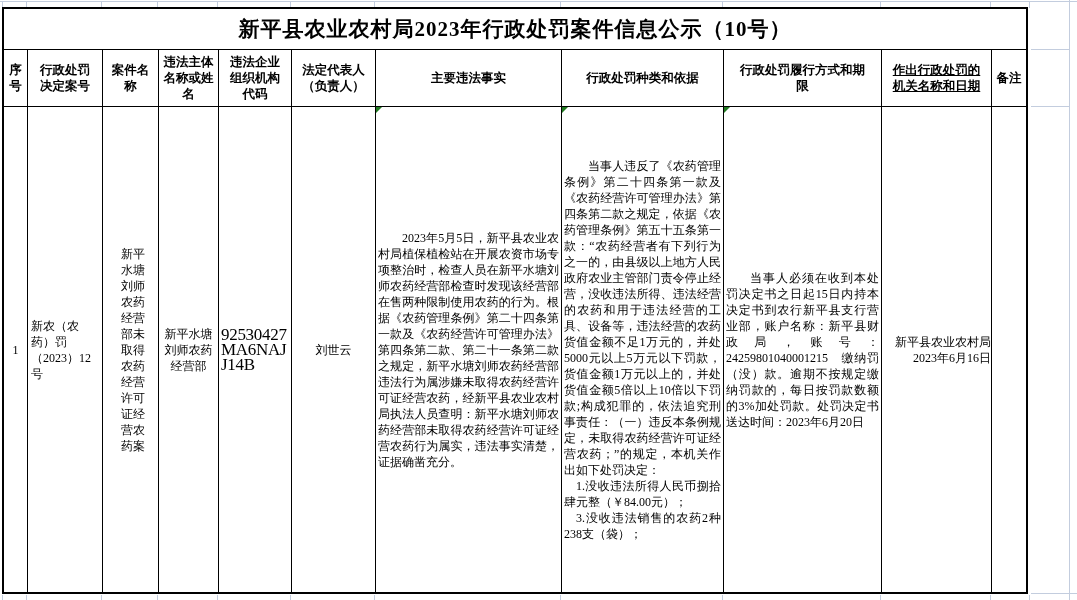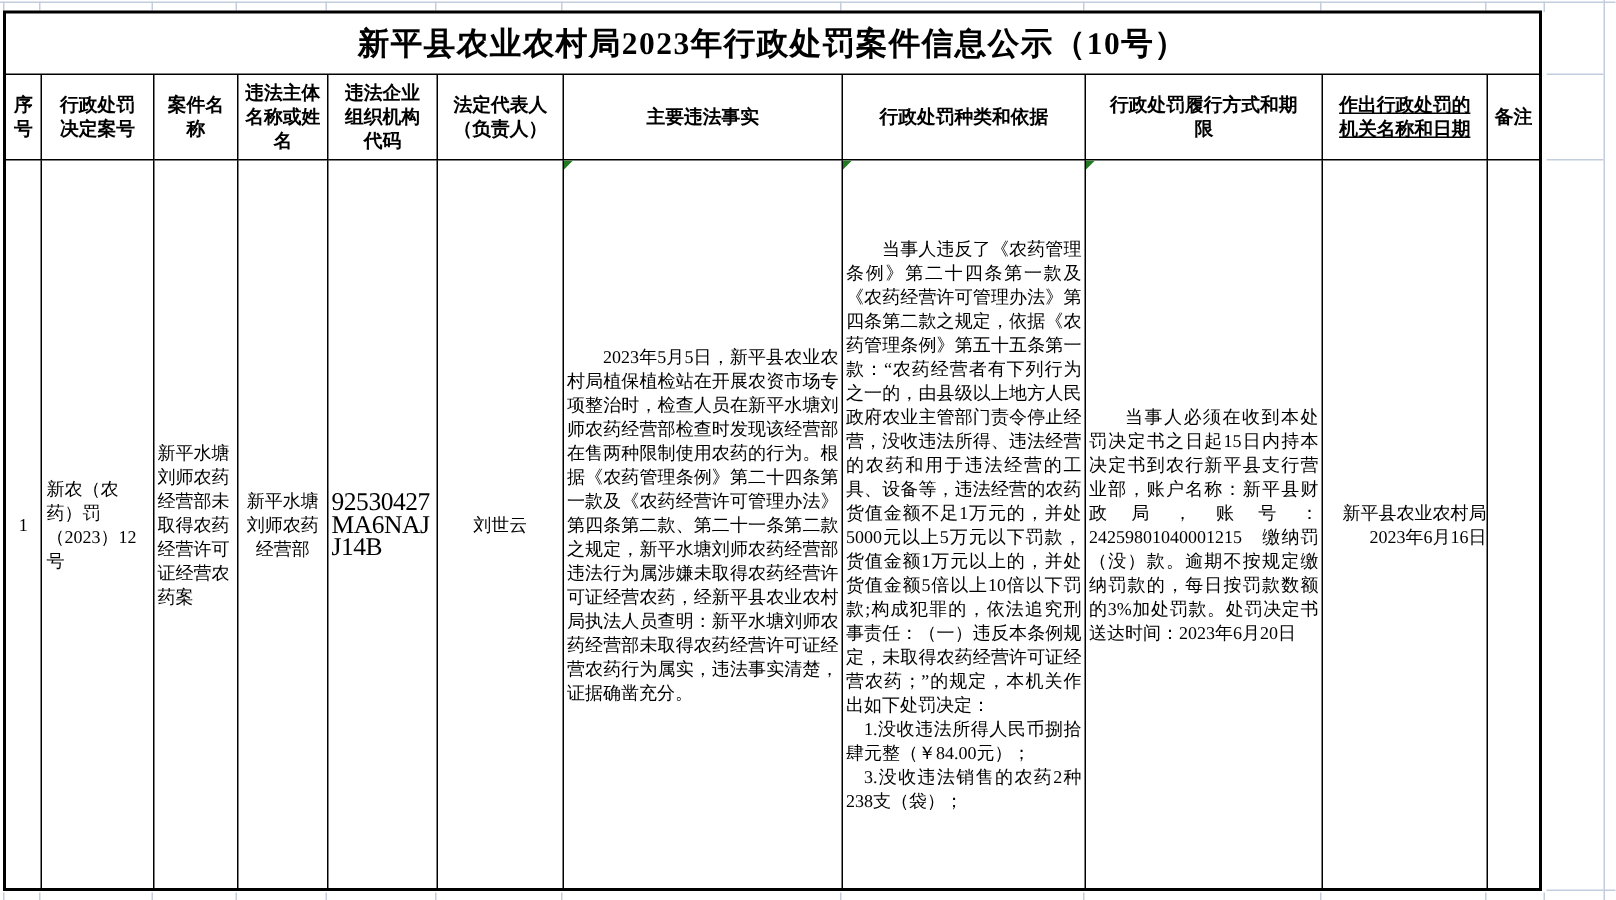--- a/index.html
+++ b/index.html
@@ -36,21 +36,21 @@
     grid-column:1 / -1;border-bottom:1px solid #000;border-right:none;
     justify-content:center;font-size:21px;font-weight:bold;letter-spacing:1px;white-space:nowrap;
   }
   .hdr{border-bottom:1px solid #000;justify-content:center;text-align:center;
        font-weight:bold;font-size:12.5px;line-height:16px;padding:0 2px;}
   .hdr.p6{padding:0 6px;} .hdr.p4{padding:0 4px;} .hdr.p8{padding:0 8px;}
   .hdr.p12{padding:0 12px;} .hdr.p10{padding:0 10px;text-decoration:underline;}
   .bd{font-size:12px;line-height:16px;}
   .ctr{justify-content:center;text-align:center;}
   .case-no{padding:0 6px 0 3px;}
-  .case-name{padding:0 2px;}
+  .case-name{padding:0 2px;margin-left:16px;}
   .subject{padding:0 2px;}
   .code{padding:0 2px;word-break:break-all;font-size:17px;letter-spacing:-0.3px;line-height:15px;}
   .longtext{padding:0 2px;display:block;}
   .longtext .inner{position:absolute;top:50%;transform:translateY(-50%);left:2px;right:2px;
                    text-align:justify;}
   .longtext p{margin:0;text-indent:2em;}
   .longtext p.ind1{text-indent:1em;}
   .auth .inner2{width:100%;text-align:right;}
   
   .tri{position:absolute;top:0;left:0;width:0;height:0;

